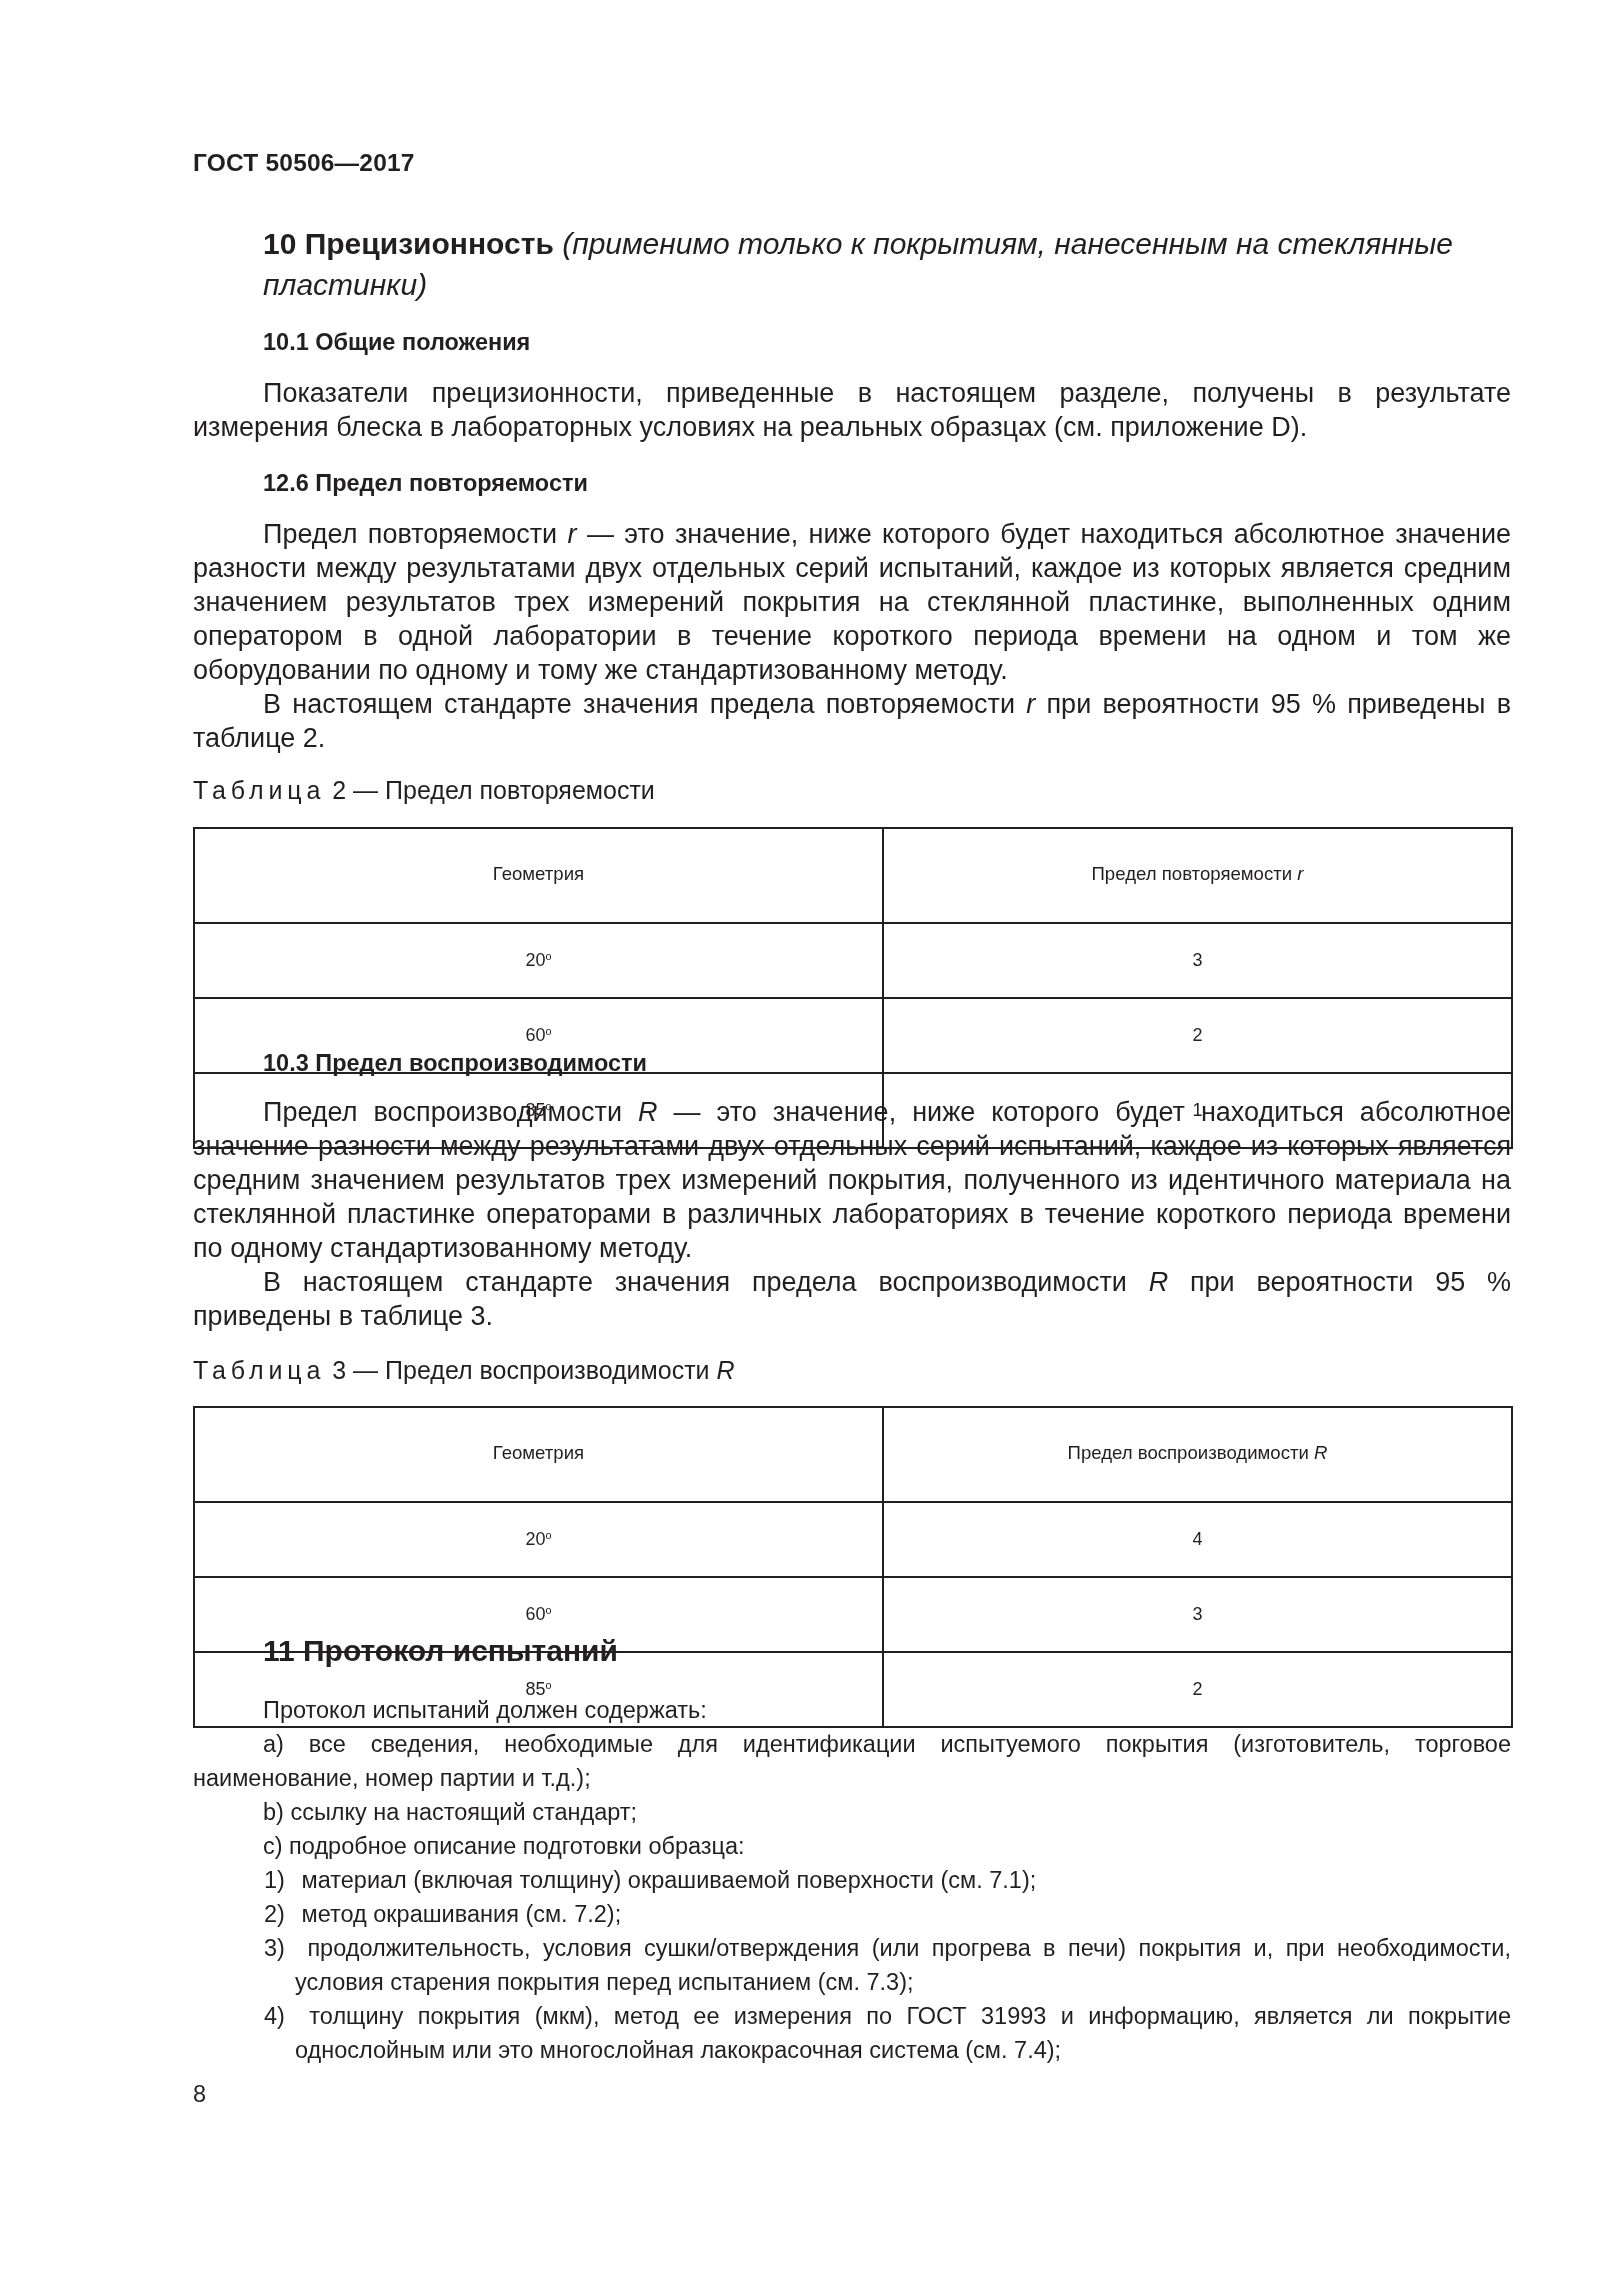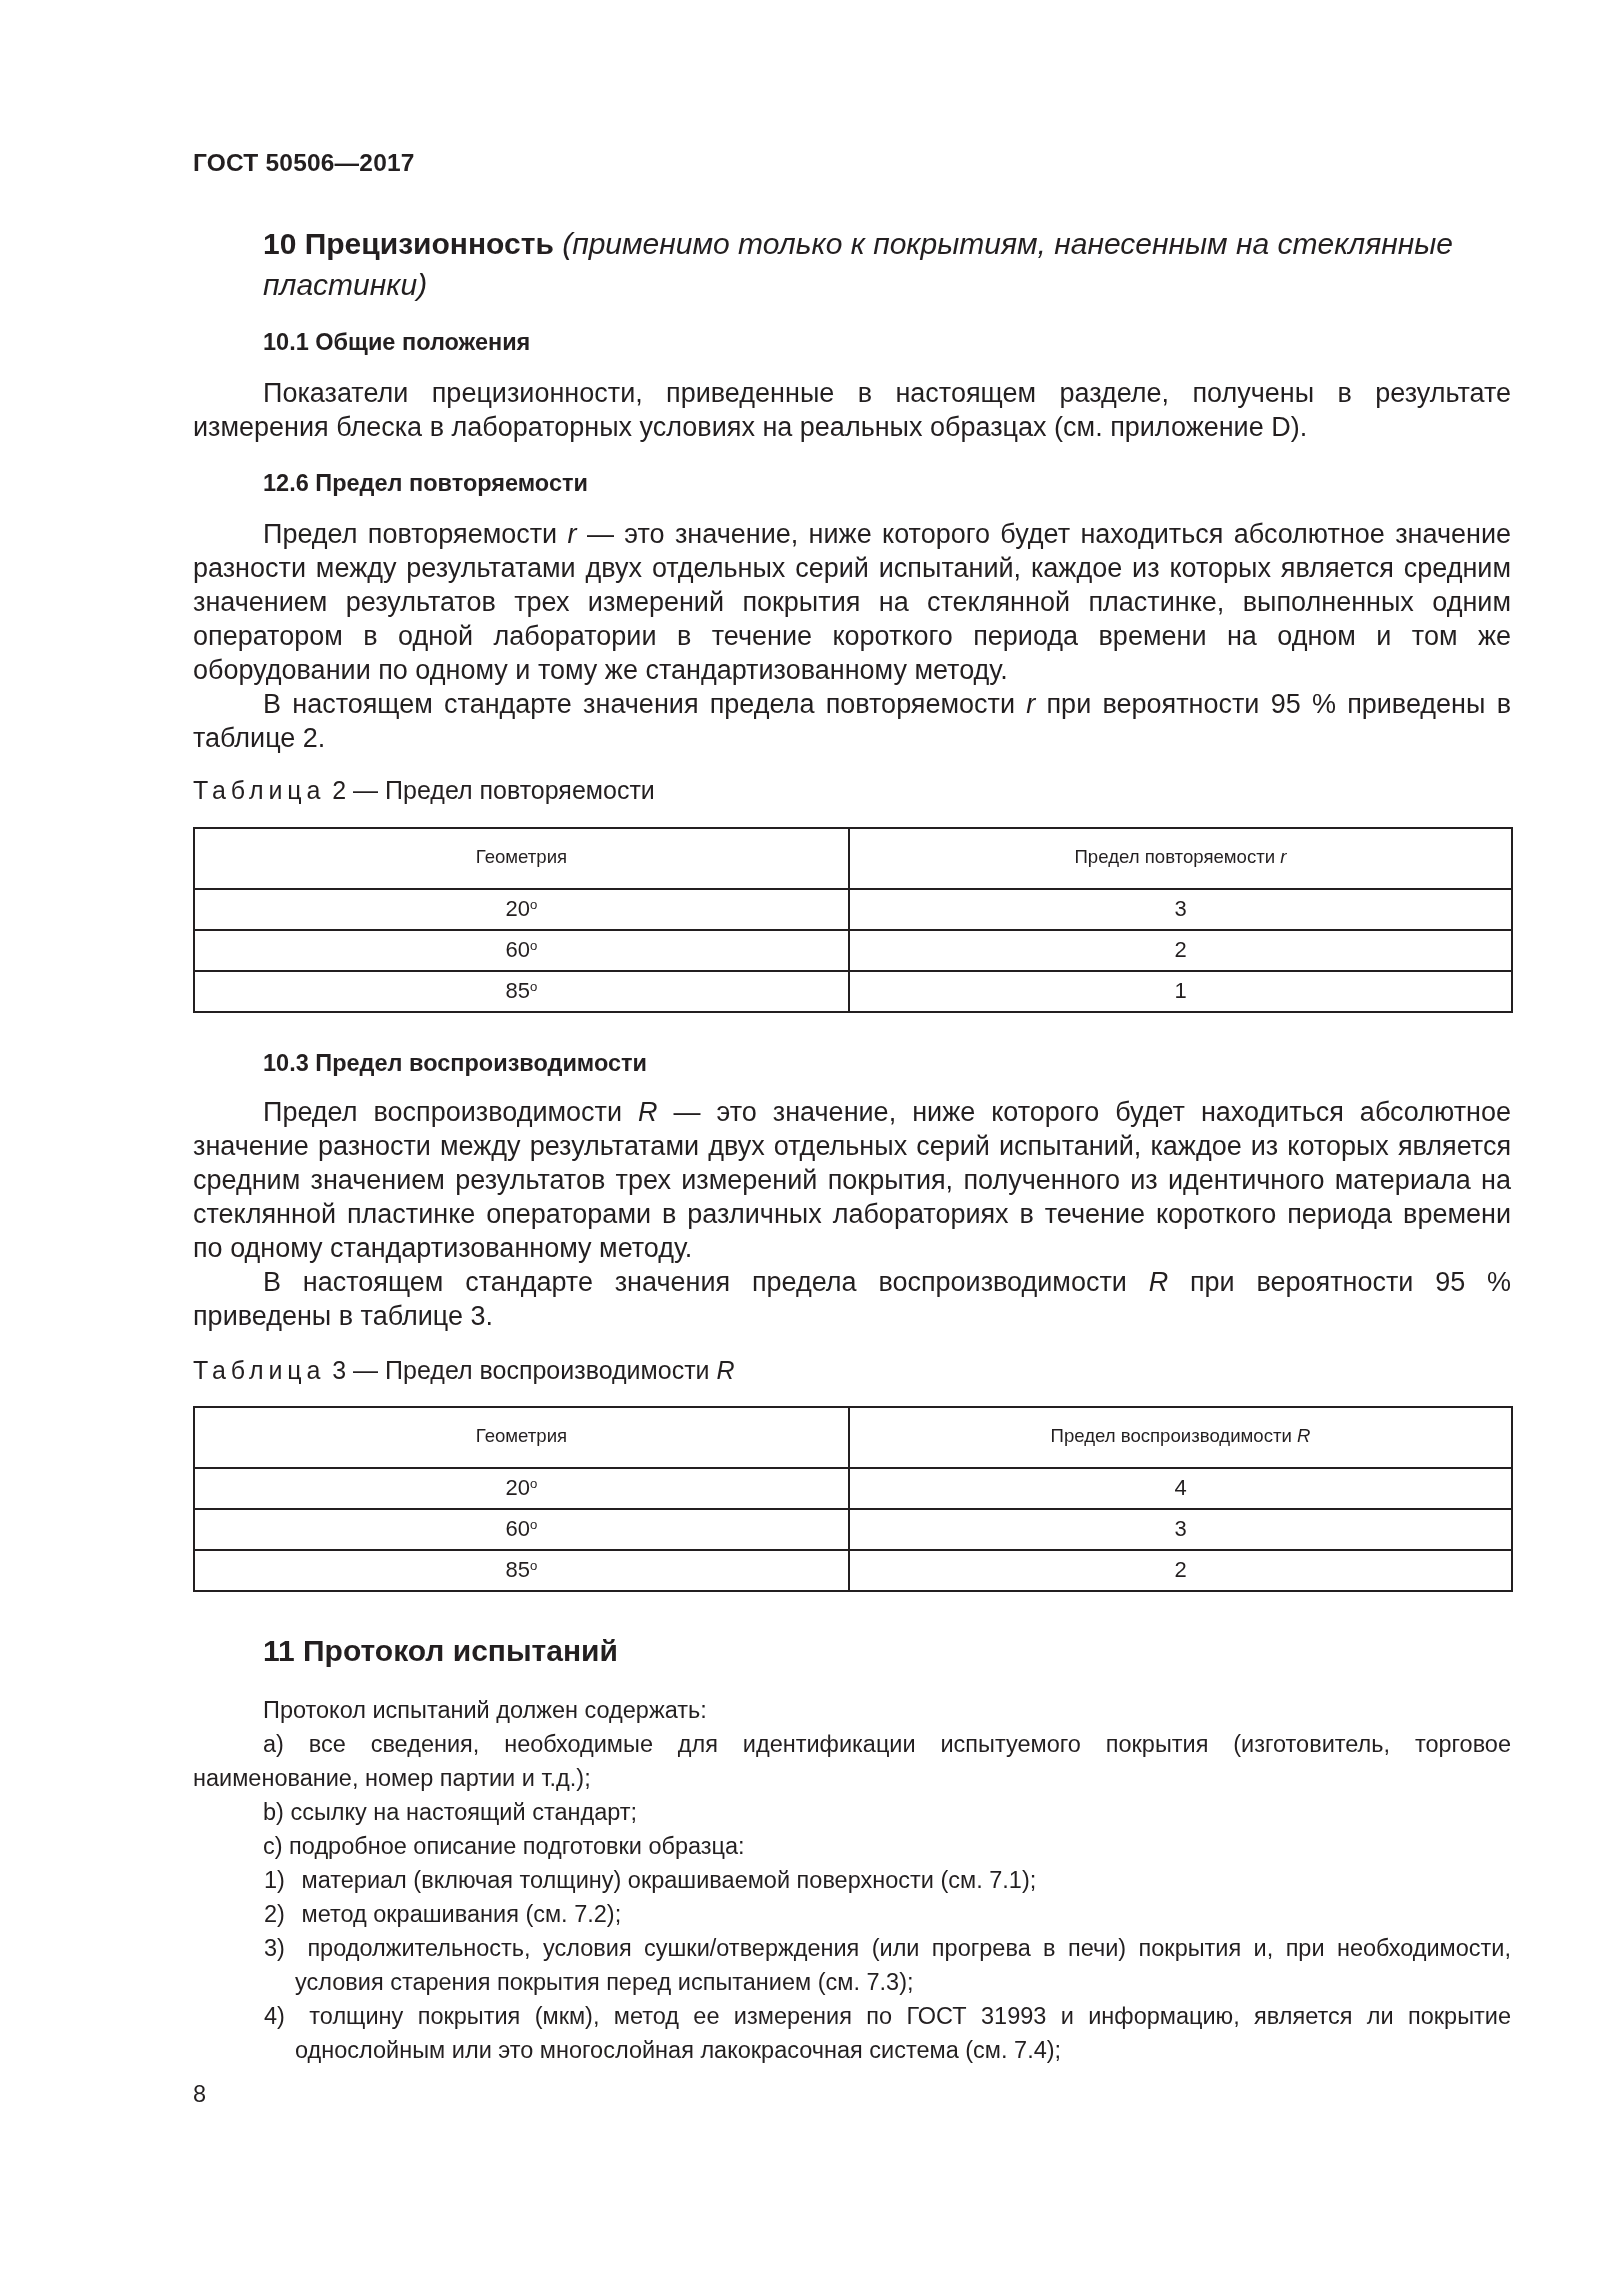--- a/index.html
+++ b/index.html
@@ -23,26 +23,26 @@
       text-align: justify;
     }
     .para p { margin: 0; text-indent: 70px; }
     .caption { left: 193px; font-size: 25px; }
     .caption .sp { letter-spacing: 4.9px; }
     table.t {
       position: absolute; left: 193px; width: 1320px;
       border-collapse: collapse; font-size: 20.6px;
     }
     table.t td {
-      border: 2.9px solid #231f20; text-align: center; padding: 0;
+      border: 2.9px solid #231f20; text-align: center; padding: 17px;
     }
     table.t td.c1 { width: 653px; }
     table.t tr.head td { height: 56px; border-bottom: none; font-size: 18.6px; }
     table.t tr.dbl td { height: 2.9px; border-top: none; border-bottom: 2.9px solid #231f20; border-left: 2.9px solid #231f20; border-right: 2.9px solid #231f20; padding: 0; }
-    table.t tr.row td { height: 39px; font-size: 22px; }
+    table.t tr.row td { height: 39px; font-size: 18px; }
     table.t tr.dbl td.c1 { border-right: 2.9px solid #231f20; }
     sup { font-size: 60%; vertical-align: 0.55em; }
     .h1big { left: 263px; font-size: 30px; font-weight: bold; }
     .list { left: 193px; width: 1318px; font-size: 23.5px; line-height: 34px; }
     .list p { margin: 0; }
     .ind1 { padding-left: 70px; }
     .ind2 { padding-left: 102px; text-indent: -31px; text-align: justify; }
     .ind2 .num { display: inline-block; width: 31px; text-indent: 0; }
     .wrap { text-indent: 70px; text-align: justify; }
     .pagenum { left: 193px; top: 2081px; font-size: 23.5px; }

